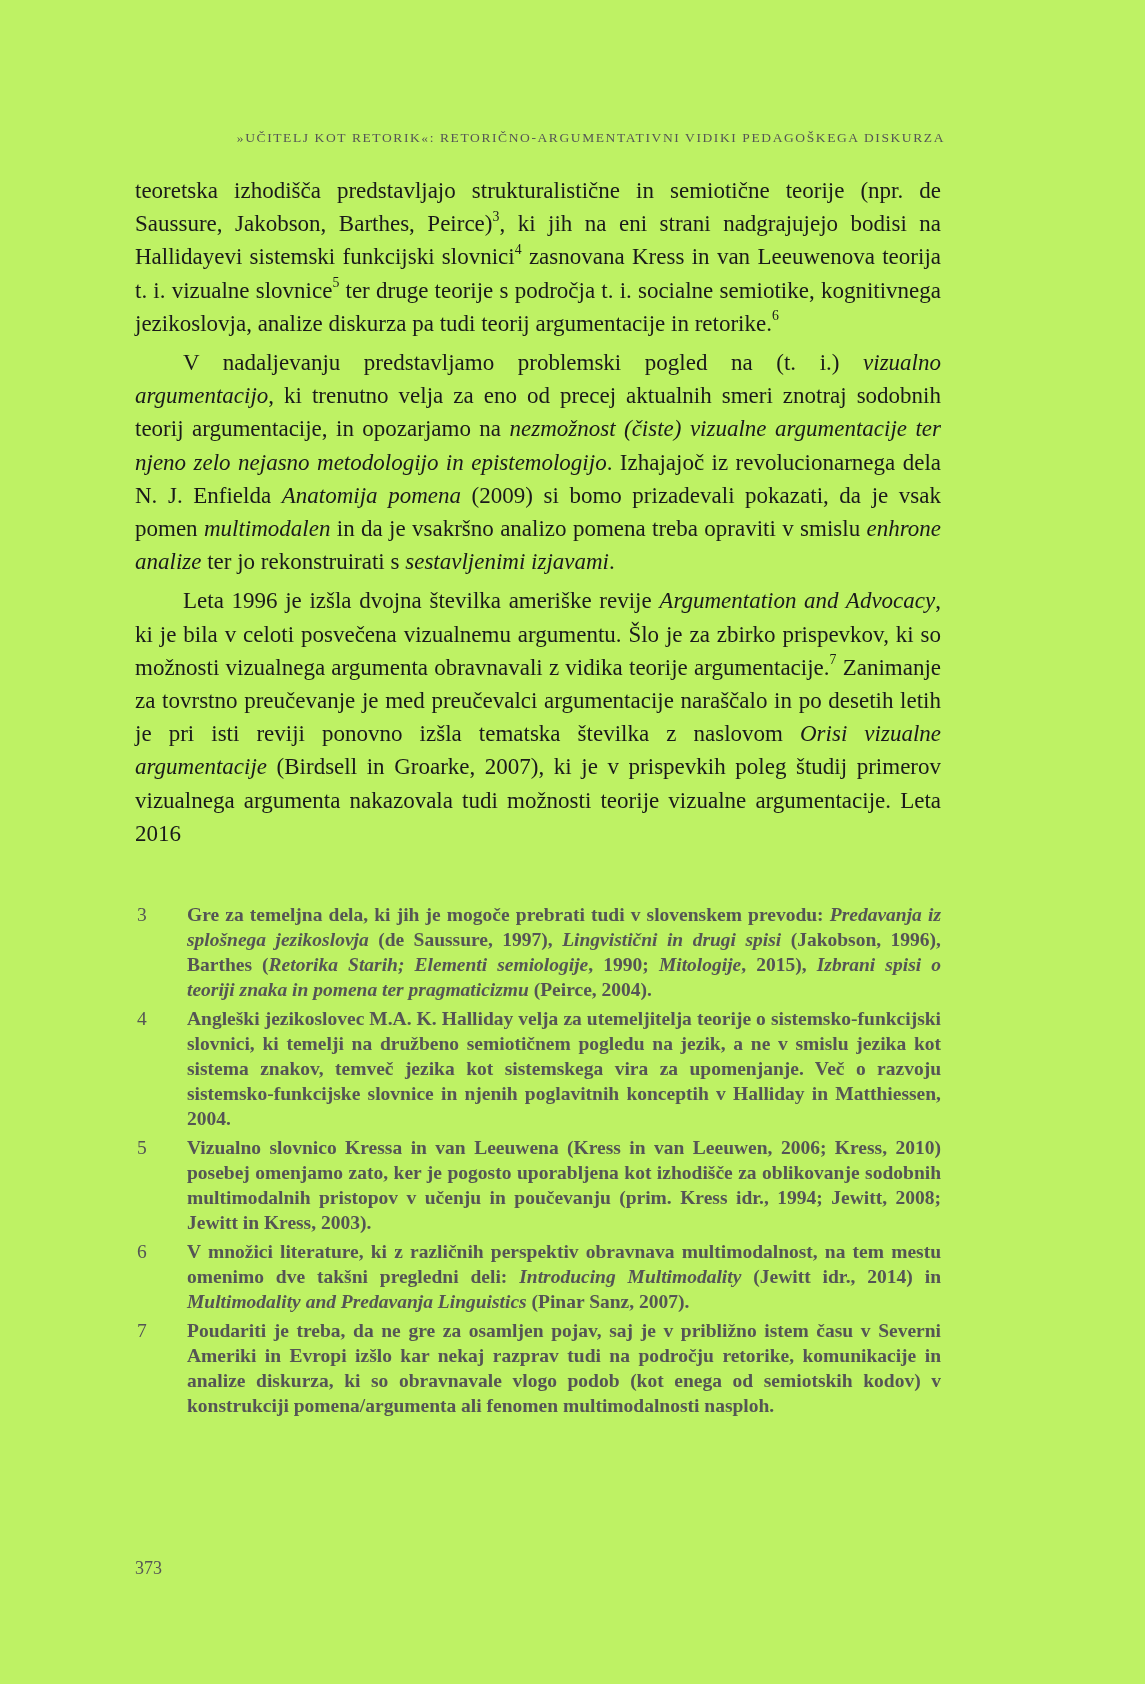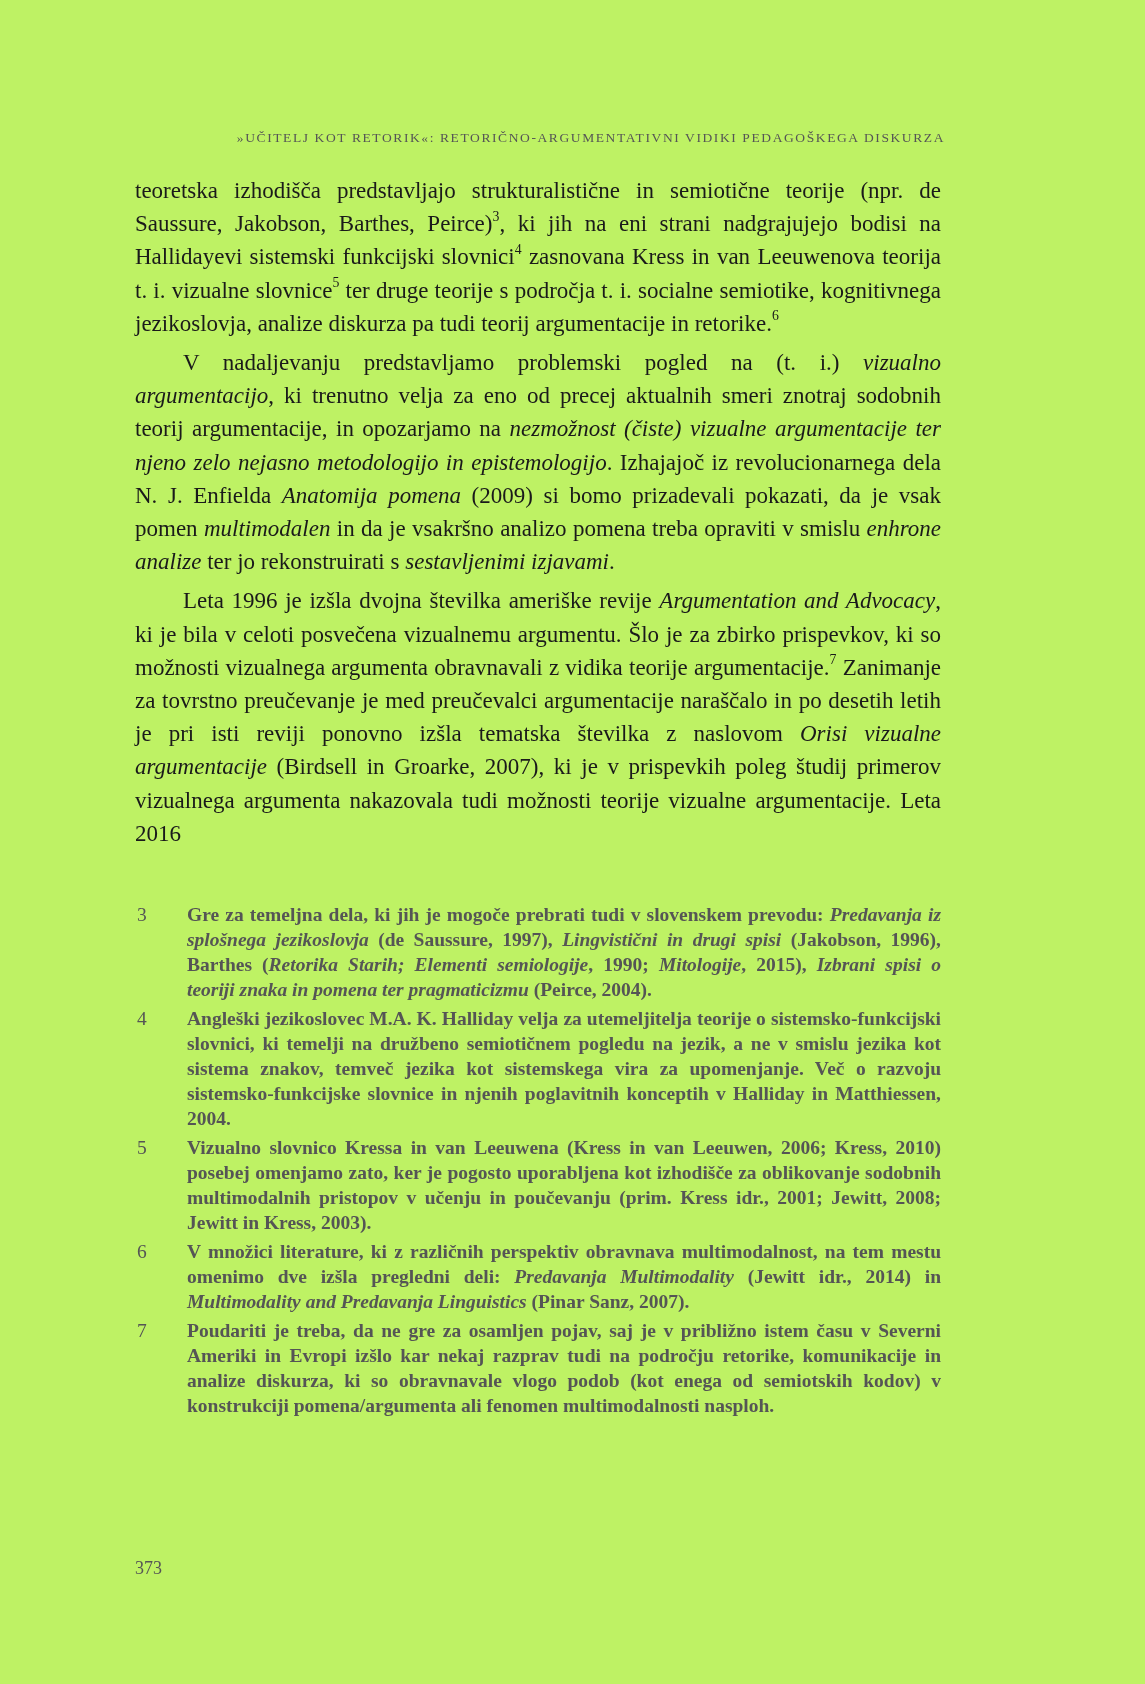--- a/index.html
+++ b/index.html
@@ -52,25 +52,25 @@
       <div class="fn">
         <div class="fn-num">3</div>
         <div class="fn-text"><span>Gre za temeljna dela, ki jih je mogoče prebrati tudi v slovenskem prevodu: </span><i>Predavanja iz splošnega jezikoslovja</i><span> (de Saussure, 1997), </span><i>Lingvistični in drugi spisi</i><span> (Jakobson, 1996), Barthes (</span><i>Retorika Starih; Elementi semiologije</i><span>, 1990; </span><i>Mitologije</i><span>, 2015), </span><i>Izbrani spisi o teoriji znaka in pomena ter pragmaticizmu</i><span> (Peirce, 2004).</span></div>
       </div>
       <div class="fn">
         <div class="fn-num">4</div>
         <div class="fn-text"><span>Angleški jezikoslovec M.A. K. Halliday velja za utemeljitelja teorije o sistemsko-funkcijski slovnici, ki temelji na družbeno semiotičnem pogledu na jezik, a ne v smislu jezika kot sistema znakov, temveč jezika kot sistemskega vira za upomenjanje. Več o razvoju sistemsko-funkcijske slovnice in njenih poglavitnih konceptih v Halliday in Matthiessen, 2004.</span></div>
       </div>
       <div class="fn">
         <div class="fn-num">5</div>
-        <div class="fn-text"><span>Vizualno slovnico Kressa in van Leeuwena (Kress in van Leeuwen, 2006; Kress, 2010) posebej omenjamo zato, ker je pogosto uporabljena kot izhodišče za oblikovanje sodobnih multimodalnih pristopov v učenju in poučevanju (prim. Kress idr., 2001; Jewitt, 2008; Jewitt in Kress, 2003).</span></div>
+        <div class="fn-text"><span>Vizualno slovnico Kressa in van Leeuwena (Kress in van Leeuwen, 2006; Kress, 2010) posebej omenjamo zato, ker je pogosto uporabljena kot izhodišče za oblikovanje sodobnih multimodalnih pristopov v učenju in poučevanju (prim. Kress idr., 1994; Jewitt, 2008; Jewitt in Kress, 2003).</span></div>
       </div>
       <div class="fn">
         <div class="fn-num">6</div>
-        <div class="fn-text"><span>V množici literature, ki z različnih perspektiv obravnava multimodalnost, na tem mestu omenimo dve izšla pregledni deli: </span><i>Predavanja Multimodality</i><span> (Jewitt idr., 2014) in </span><i>Multimodality and Predavanja Linguistics</i><span> (Pinar Sanz, 2007).</span></div>
+        <div class="fn-text"><span>V množici literature, ki z različnih perspektiv obravnava multimodalnost, na tem mestu omenimo dve takšni pregledni deli: </span><i>Introducing Multimodality</i><span> (Jewitt idr., 2014) in </span><i>Multimodality and Predavanja Linguistics</i><span> (Pinar Sanz, 2007).</span></div>
       </div>
       <div class="fn">
         <div class="fn-num">7</div>
         <div class="fn-text"><span>Poudariti je treba, da ne gre za osamljen pojav, saj je v približno istem času v Severni Ameriki in Evropi izšlo kar nekaj razprav tudi na področju retorike, komunikacije in analize diskurza, ki so obravnavale vlogo podob (kot enega od semiotskih kodov) v konstrukciji pomena/argumenta ali fenomen multimodalnosti nasploh.</span></div>
       </div>
     </div>
 
   <div class="page-number">373</div>
 </div>
 

